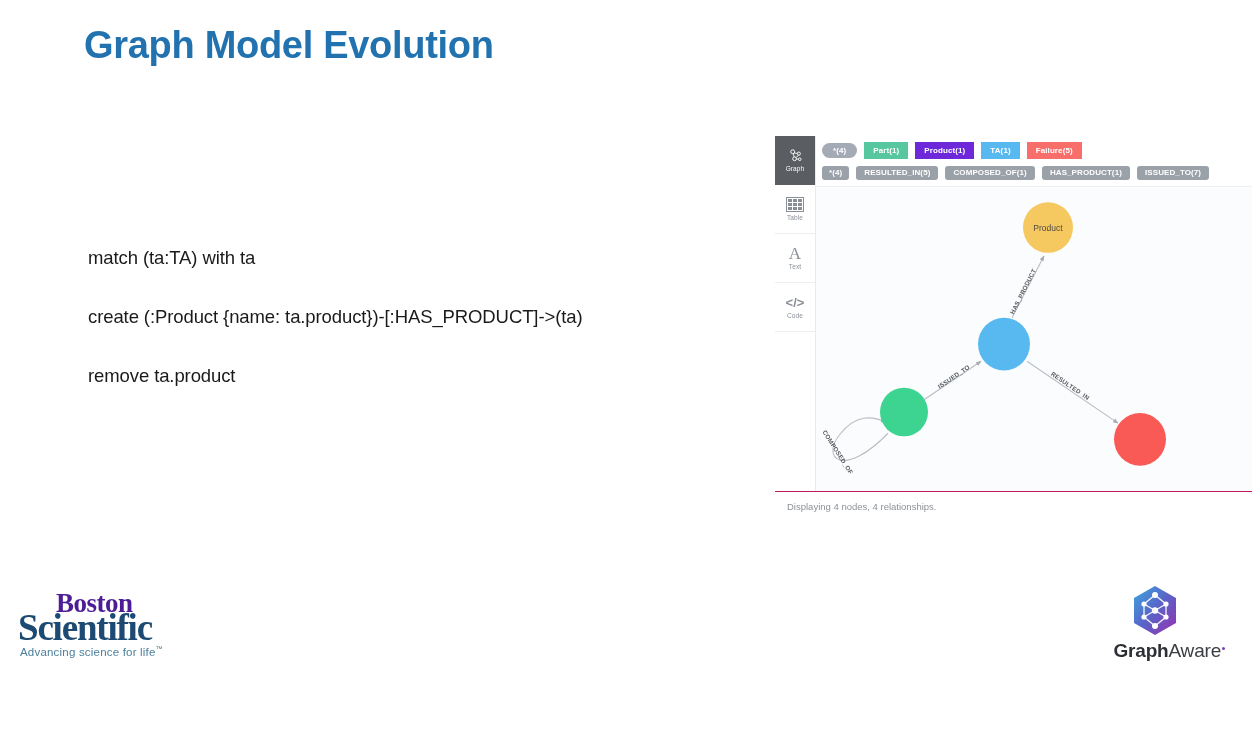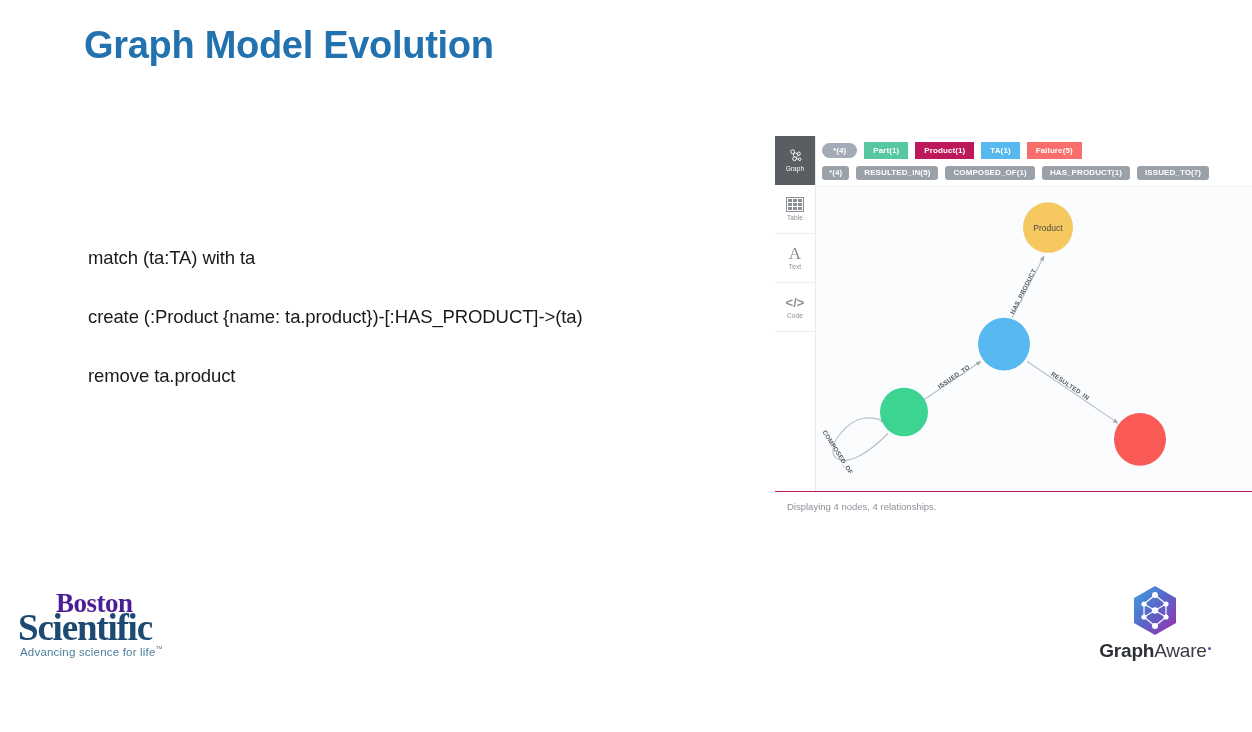--- a/index.html
+++ b/index.html
@@ -246,21 +246,21 @@
     letter-spacing: 0.2px;
   }
   .bsci-tm { font-size: 7px; vertical-align: super; }
 
   
   .ga-logo {
     position: absolute;
     left: 1085px;
     top: 585px;
     width: 140px;
-    text-align: center;
+    text-align: right;
   }
   .ga-mark { height: 52px; display: flex; justify-content: center; align-items: center; }
   .ga-text {
     margin-top: 3px;
     font-size: 19px;
     color: #2c2f33;
     letter-spacing: -0.2px;
     white-space: nowrap;
   }
   .ga-text .bold { font-weight: bold; }
@@ -334,21 +334,21 @@
         <span class="side-label">Code</span>
       </div>
     </div>
 
     <div class="panel-main">
 
       <div class="legend-rows">
         <div class="legend-row">
           <span class="pill star" style="background:#a5abb6">*(4)</span>
           <span class="pill" style="background:#57c7a0">Part(1)</span>
-          <span class="pill" style="background:#be185d">Product(1)</span>
+          <span class="pill" style="background:#6d28d9">Product(1)</span>
           <span class="pill" style="background:#57b9f0">TA(1)</span>
           <span class="pill" style="background:#f76e6a">Failure(5)</span>
         </div>
         <div class="legend-row">
           <span class="pill rel star">*(4)</span>
           <span class="pill rel">RESULTED_IN(5)</span>
           <span class="pill rel">COMPOSED_OF(1)</span>
           <span class="pill rel">HAS_PRODUCT(1)</span>
           <span class="pill rel">ISSUED_TO(7)</span>
         </div>

